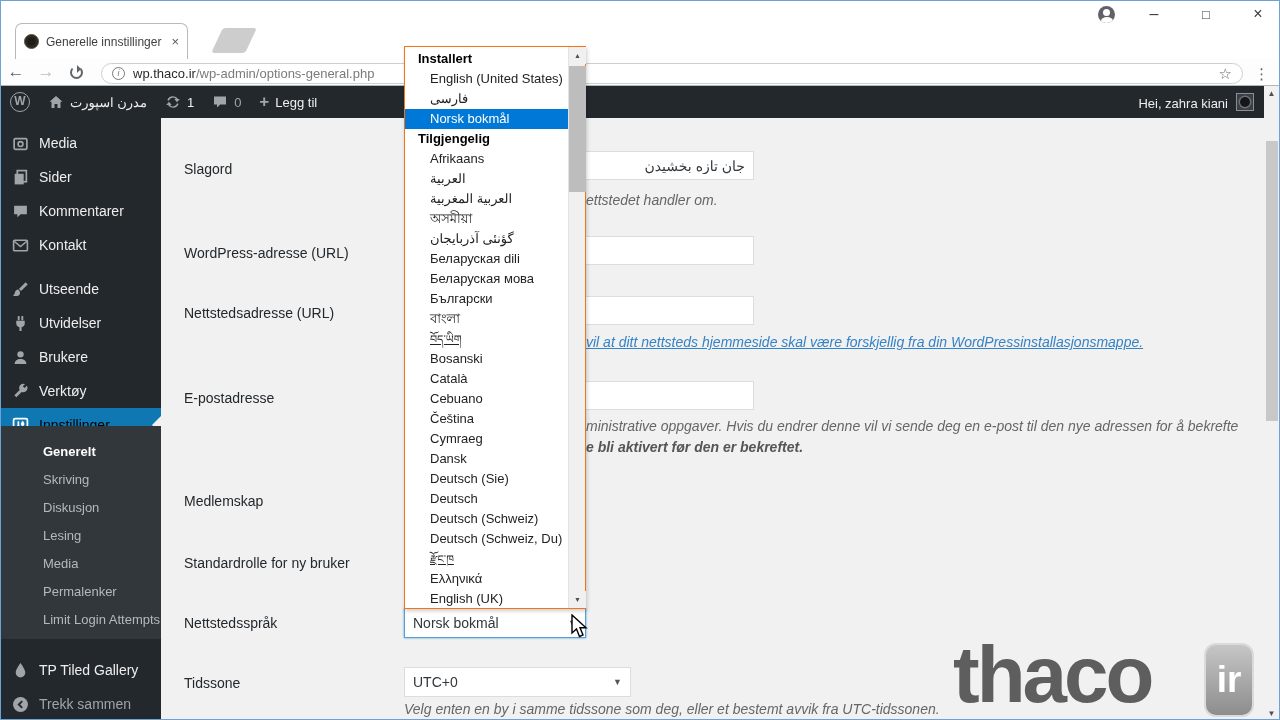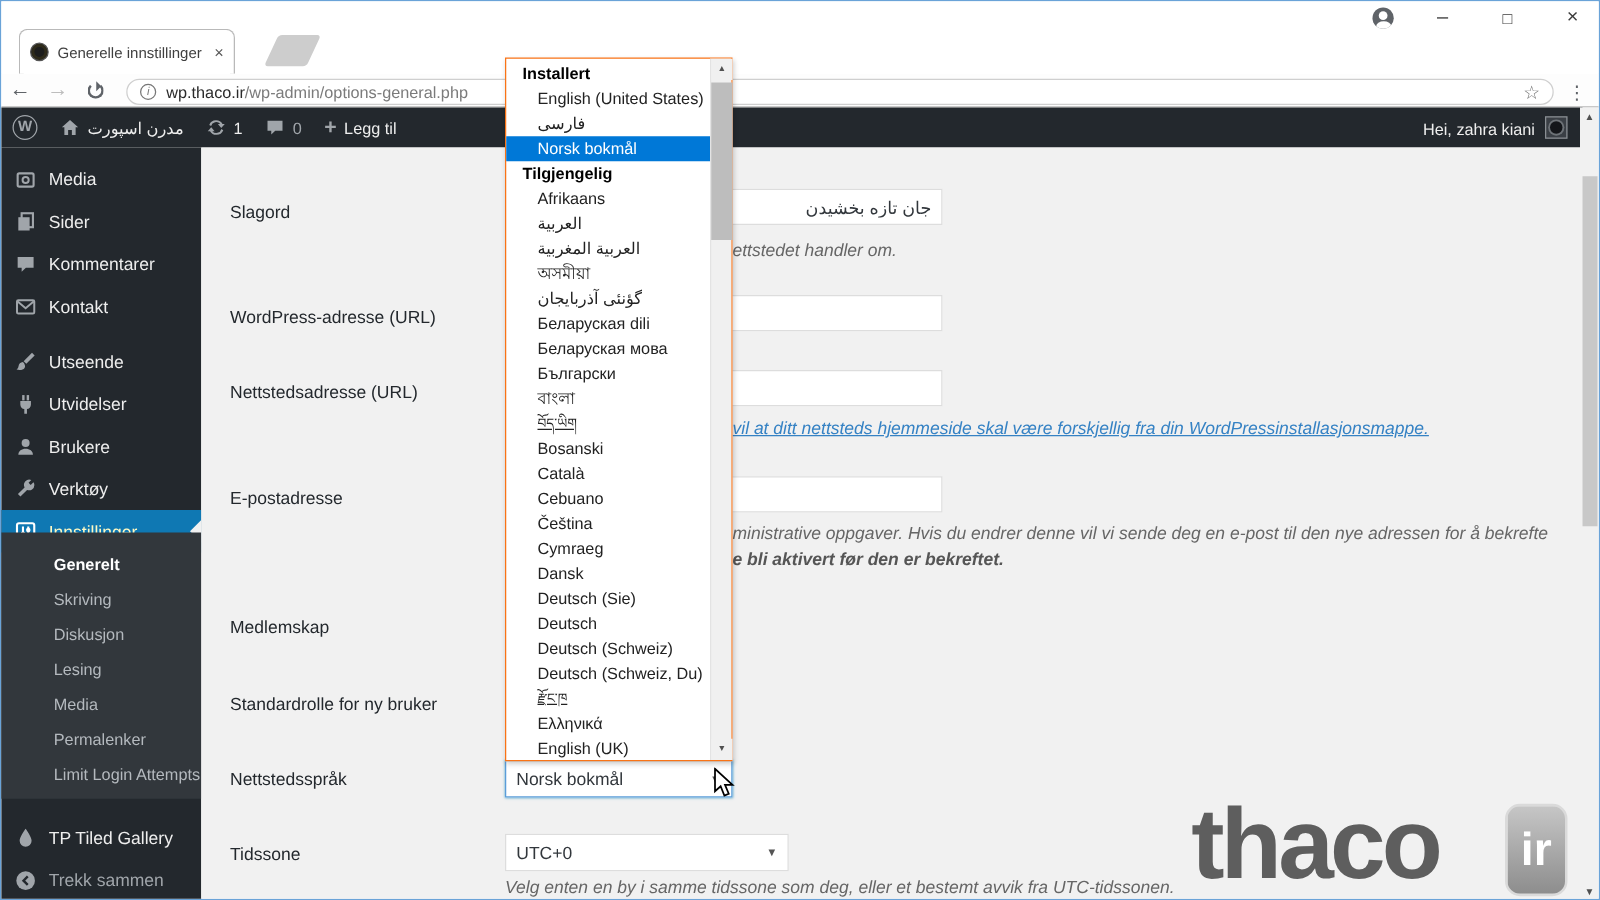--- a/index.html
+++ b/index.html
@@ -58,21 +58,21 @@
   .vscroll { position:absolute; right:0; top:85px; width:15px; height:635px; background:#f1f1f1; }
   .vs-arrow { position:absolute; left:0; width:15px; height:15px; color:#505050; font-size:8px;
               text-align:center; line-height:15px; }
   .vs-thumb { position:absolute; left:1px; top:55px; width:13px; height:280px; background:#c8c8c8; }
 
   
   .sidebar { position:absolute; left:0; top:117px; width:160px; height:603px; background:#23282d; }
   .sb-item { position:absolute; left:0; width:160px; height:34px; display:flex; align-items:center;
              gap:10px; padding-left:10px; color:#eee; font-size:14px; }
   .sb-item .sb-ic { color:#a0a5aa; width:18px; display:flex; justify-content:center; }
-  .sb-item.active { background:#0f78b3; color:#fef9c3;text-decoration:underline; }
+  .sb-item.active { background:#0f78b3; color:#000000;text-decoration:underline; }
   .sb-item.active .sb-ic { color:#fff; }
   .notch { position:absolute; right:0; top:50%; transform:translateY(-50%);
            border:9px solid transparent; border-right-color:#f1f1f1; border-left:none; }
   .submenu { position:absolute; left:0; top:308px; width:160px; height:213px; background:#32373c;
              padding-top:12px; }
   .sm-item { height:28px; line-height:28px; padding-left:42px; font-size:13px; color:#b4b9be; }
   .sm-item.active { color:#fff; font-weight:700; }
   .droplet { color:#7cb8d9; }
   .collapse-ic { color:#a0a5aa; }
 

